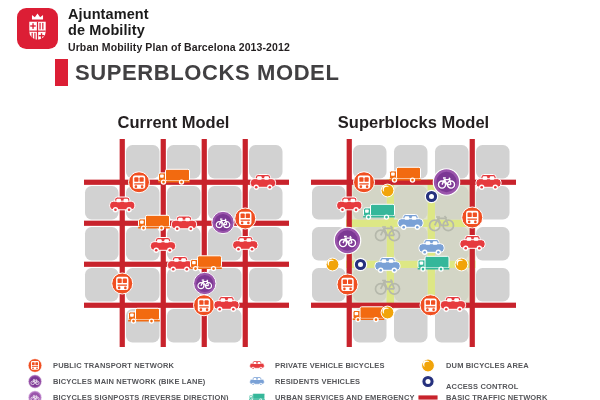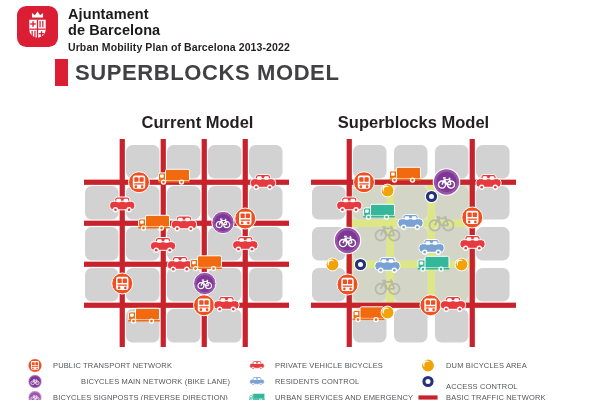--- a/index.html
+++ b/index.html
@@ -1,42 +1,42 @@
 <!DOCTYPE html>
 <html><head>
 <meta charset="utf-8">
 <style>
   html,body{margin:0;padding:0;background:#fff;}
   .page{position:relative;width:600px;height:400px;background:#fff;overflow:hidden;
         font-family:"Liberation Sans",sans-serif;}
   
-  .header{position:absolute;top:4px;left:17px;display:flex;gap:10px;align-items:center;}
+  .header{position:absolute;top:4px;left:17px;display:flex;gap:10px;align-items:flex-end;}
   .org{padding-top:3px;}
   .org-name span{display:block;font-size:14.5px;font-weight:700;color:#1a1a1a;line-height:1.08;letter-spacing:.1px;}
   .subtitle{font-size:10.5px;font-weight:700;color:#231f20;margin-top:3px;letter-spacing:.1px;}
   
   .title-row{position:absolute;top:59px;left:55px;display:flex;align-items:center;gap:7px;}
   .title-marker{width:13px;height:27px;display:inline-block;}
   .page-title{margin:0;font-size:22px;font-weight:700;color:#414042;letter-spacing:.6px;}
   
   .panel-title{position:absolute;top:113px;margin:0;font-size:16.5px;font-weight:700;color:#231f20;text-align:center;}
-  #panel-title-current{left:96px;width:203px;}
+  #panel-title-current{left:72px;width:203px;}
   #panel-title-superblocks{left:310px;width:207px;}
   
   .diagram{position:absolute;top:139px;width:205px;height:208px;}
   #diagram-current{left:84px;}
   #diagram-superblocks{left:311px;}
   
   .legend-col{position:absolute;top:358px;}
   #legend-col-0{left:24px;}
   #legend-col-1{left:246px;}
   #legend-col-2{left:417px;}
   .legend-item{display:flex;align-items:center;height:15.7px;gap:7px;}
   .legend-icon{width:22px;height:17px;display:flex;align-items:center;justify-content:center;flex:0 0 22px;}
-  .legend-label{font-size:7.5px;font-weight:400;color:#55565a;letter-spacing:.15px;white-space:nowrap;text-align:center;}
+  .legend-label{font-size:7.5px;font-weight:700;color:#55565a;letter-spacing:.15px;white-space:nowrap;text-align:center;}
 </style>
 </head>
 <body>
 
 <div class="page">
 
   <header class="header">
     <div>
       <svg width="41" height="41" viewBox="0 0 40 40" xmlns="http://www.w3.org/2000/svg">
         <rect width="40" height="40" rx="9" fill="#dc1e35"></rect>
@@ -52,23 +52,23 @@
           <rect x="14.2" y="24.2" width="1.2" height="5.6"></rect>
           <rect x="16.9" y="24.2" width="1.2" height="6.6"></rect>
           <rect x="23.3" y="24.6" width="1.3" height="5.4"></rect>
           <rect x="21.2" y="26.4" width="5.5" height="1.3"></rect>
         </g>
       </svg>
     </div>
     <div class="org">
       <div class="org-name">
         <span>Ajuntament</span>
-        <span>de Barcelona</span>
+        <span>de Mobility</span>
       </div>
-      <div class="subtitle">Urban Mobility Plan of Barcelona 2013-2022</div>
+      <div class="subtitle">Urban Mobility Plan of Barcelona 2013-2012</div>
     </div>
   </header>
 
   <div class="title-row">
     <span class="title-marker" id="title-marker" style="background: rgb(220, 30, 53);"></span>
     <h1 class="page-title" style="color: rgb(65, 64, 66);">SUPERBLOCKS MODEL</h1>
   </div>
 
   <h2 class="panel-title" id="panel-title-current">Current Model</h2>
   <h2 class="panel-title" id="panel-title-superblocks">Superblocks Model</h2>
@@ -593,21 +593,21 @@
               <circle r="8.6" fill="#7c3894"></circle>
               <g stroke="#fff" stroke-width="1.2" fill="none">
                 <circle cx="-3.8" cy="2.2" r="3"></circle>
                 <circle cx="3.8" cy="2.2" r="3"></circle>
                 <path d="M-3.8 2.2 L-1.8 -2 L2.6 -2 L3.8 2.2 M-1.8 -2 L0.6 2.2 L3.8 2.2"></path>
                 <path d="M-3 -3.4 L-0.6 -3.4 M2 -3.6 L3.2 -2.2"></path>
               </g>
             </g>
           </svg>
         </span>
-      <span class="legend-label" style="color: rgb(85, 86, 90); margin-left: 28px;">BICYCLES MAIN NETWORK (BIKE LANE)</span>
+      <span class="legend-label" style="color: rgb(85, 86, 90);">BICYCLES MAIN NETWORK (BIKE LANE)</span>
     </div>
 
     <div class="legend-item">
       <span class="legend-icon">
           <svg xmlns="http://www.w3.org/2000/svg" width="22" height="17" viewBox="-11.5 -8.5 23 17">
             <g transform="scale(0.63)">
               <circle r="11.2" fill="#b87cc6" stroke="#fff" stroke-width="1"></circle>
               <circle r="8.6" fill="#9a55ab"></circle>
               <g stroke="#fff" stroke-width="1.2" fill="none">
                 <circle cx="-3.8" cy="2.2" r="3"></circle>
@@ -652,21 +652,21 @@
               </g>
               <rect x="-5.9" y="-6.2" width="4.6" height="3.4" rx="1" fill="#fff"></rect>
               <rect x="1.3" y="-6.2" width="4.6" height="3.4" rx="1" fill="#fff"></rect>
               <circle cx="-6.8" cy="4.8" r="2.7" fill="#fff"></circle>
               <circle cx="6.8" cy="4.8" r="2.7" fill="#fff"></circle>
               <circle cx="-6.8" cy="4.8" r="1.3" fill="#7aa1d6"></circle>
               <circle cx="6.8" cy="4.8" r="1.3" fill="#7aa1d6"></circle>
             </g>
           </svg>
         </span>
-      <span class="legend-label" style="color: rgb(85, 86, 90);">RESIDENTS CONTROL</span>
+      <span class="legend-label" style="color: rgb(85, 86, 90);">RESIDENTS VEHICLES</span>
     </div>
 
     <div class="legend-item">
       <span class="legend-icon">
           <svg xmlns="http://www.w3.org/2000/svg" width="22" height="17" viewBox="-11.5 -8.5 23 17">
             <g transform="scale(0.52)">
               <g stroke="#fff" stroke-width="1">
                 <rect x="-15.5" y="-4.6" width="8.5" height="8.4" rx="1.8" fill="#35b79a"></rect>
                 <rect x="-8.5" y="-8.2" width="24" height="11.6" rx="1.6" fill="#35b79a"></rect>
               </g>

